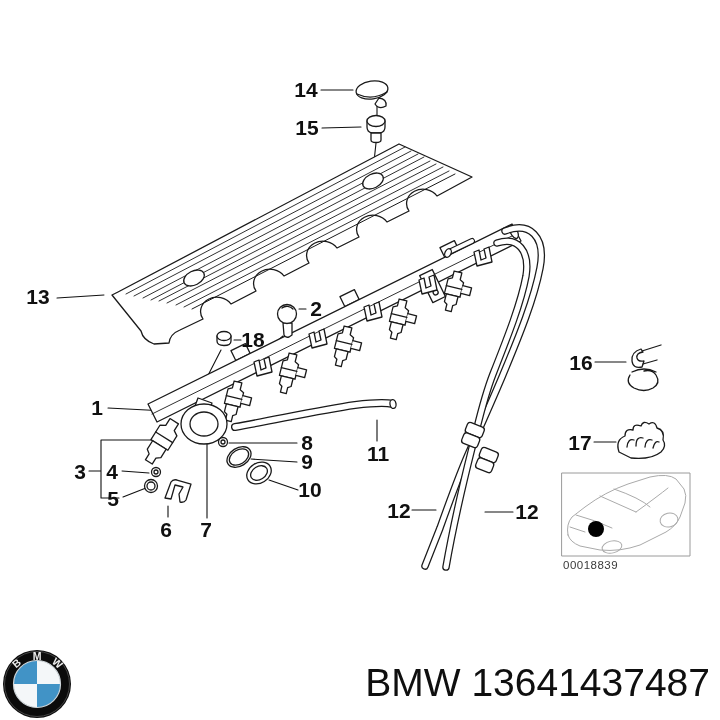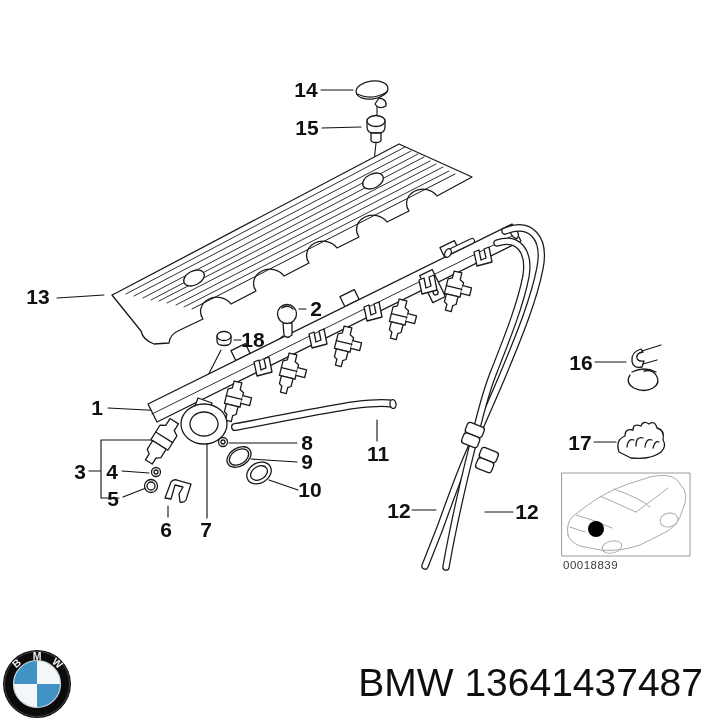--- a/index.html
+++ b/index.html
@@ -2,21 +2,21 @@
 <html><head>
 <meta charset="utf-8">
 <style>
   html,body{margin:0;padding:0;background:#fff}
   .stage{position:relative;width:720px;height:720px;background:#fff;overflow:hidden;
          font-family:"Liberation Sans",sans-serif}
   .stage svg.canvas{position:absolute;left:0;top:0}
   .co{font-family:"Liberation Sans",sans-serif;font-weight:bold;font-size:21px;fill:#101010}
   .code{font-family:"Liberation Sans",sans-serif;font-size:11.5px;fill:#3a3a3a;letter-spacing:.5px}
   .logo-letter{font-family:"Liberation Sans",sans-serif;font-weight:bold;font-size:10.5px;fill:#ececec}
-  .part-number{position:absolute;top:663px;right:17px;font-size:39px;line-height:1;
+  .part-number{position:absolute;top:663px;right:10px;font-size:39px;line-height:1;
                color:#0f0f0f;white-space:nowrap}
 </style>
 </head>
 <body>
 
 <div class="stage">
 
 <svg class="canvas" width="720" height="720" viewBox="0 0 720 720">
 
   <g stroke="#1a1a1a" stroke-width="1.3" fill="none" stroke-linejoin="round" stroke-linecap="round">

